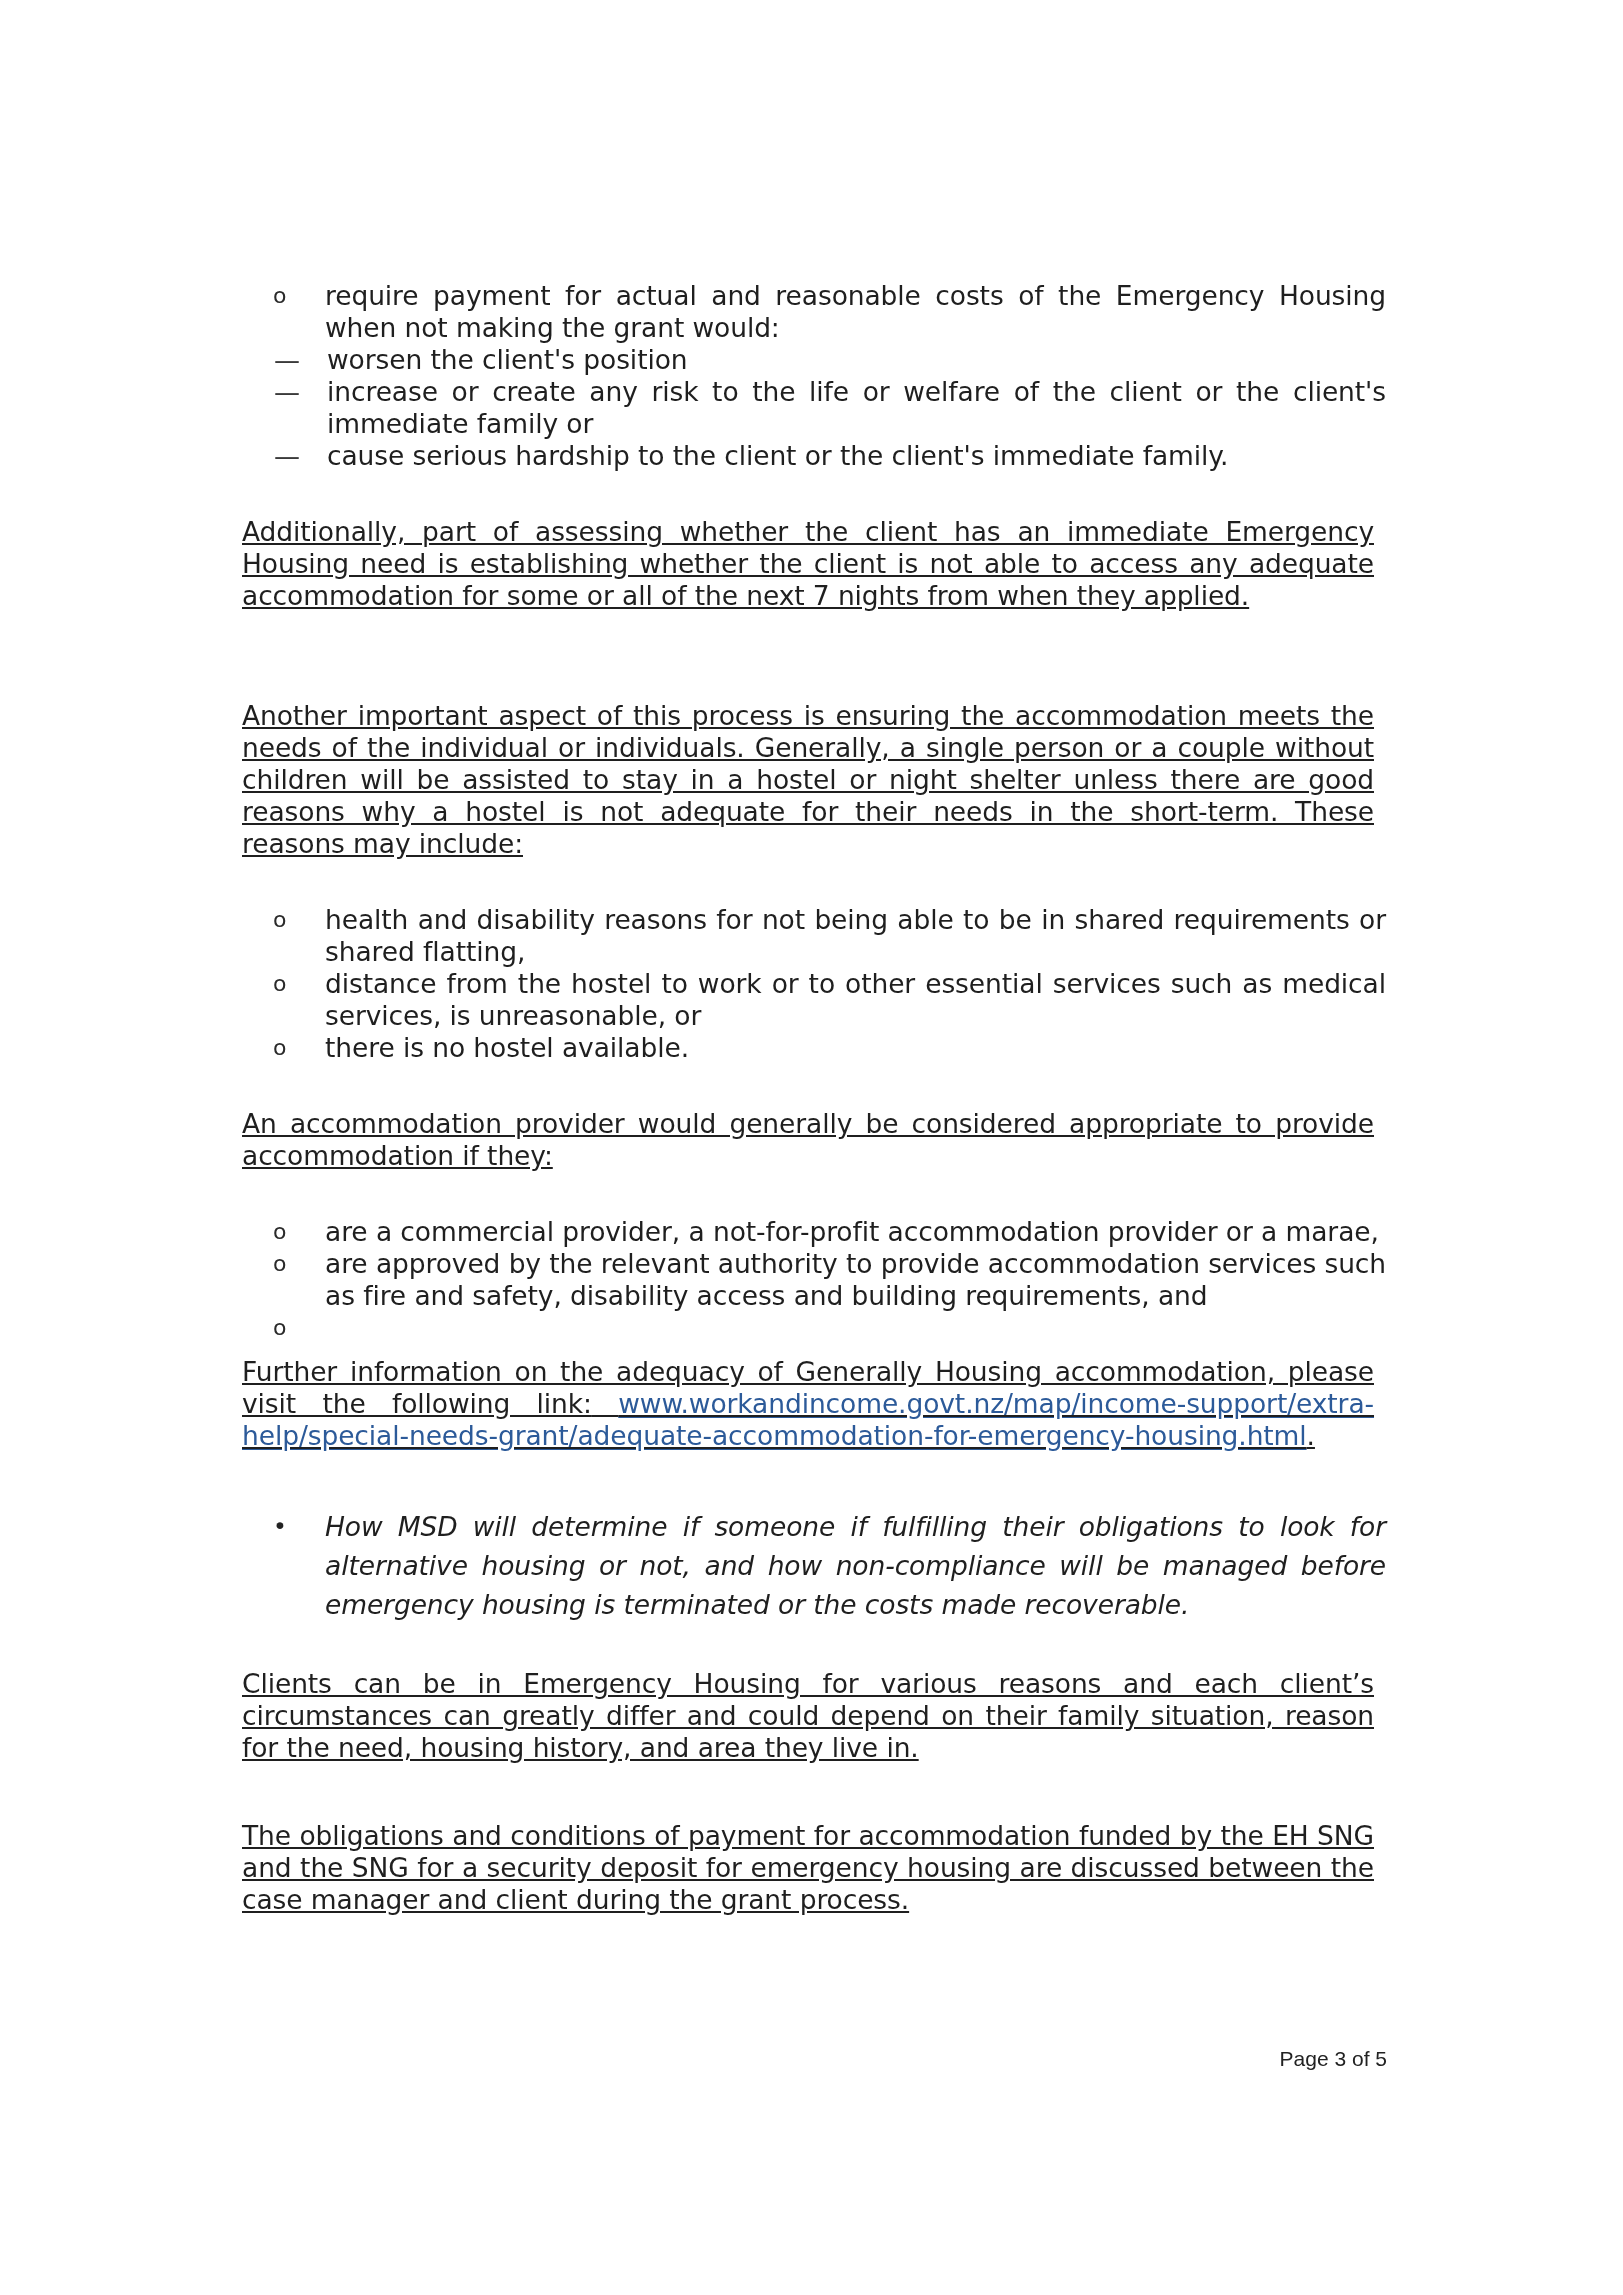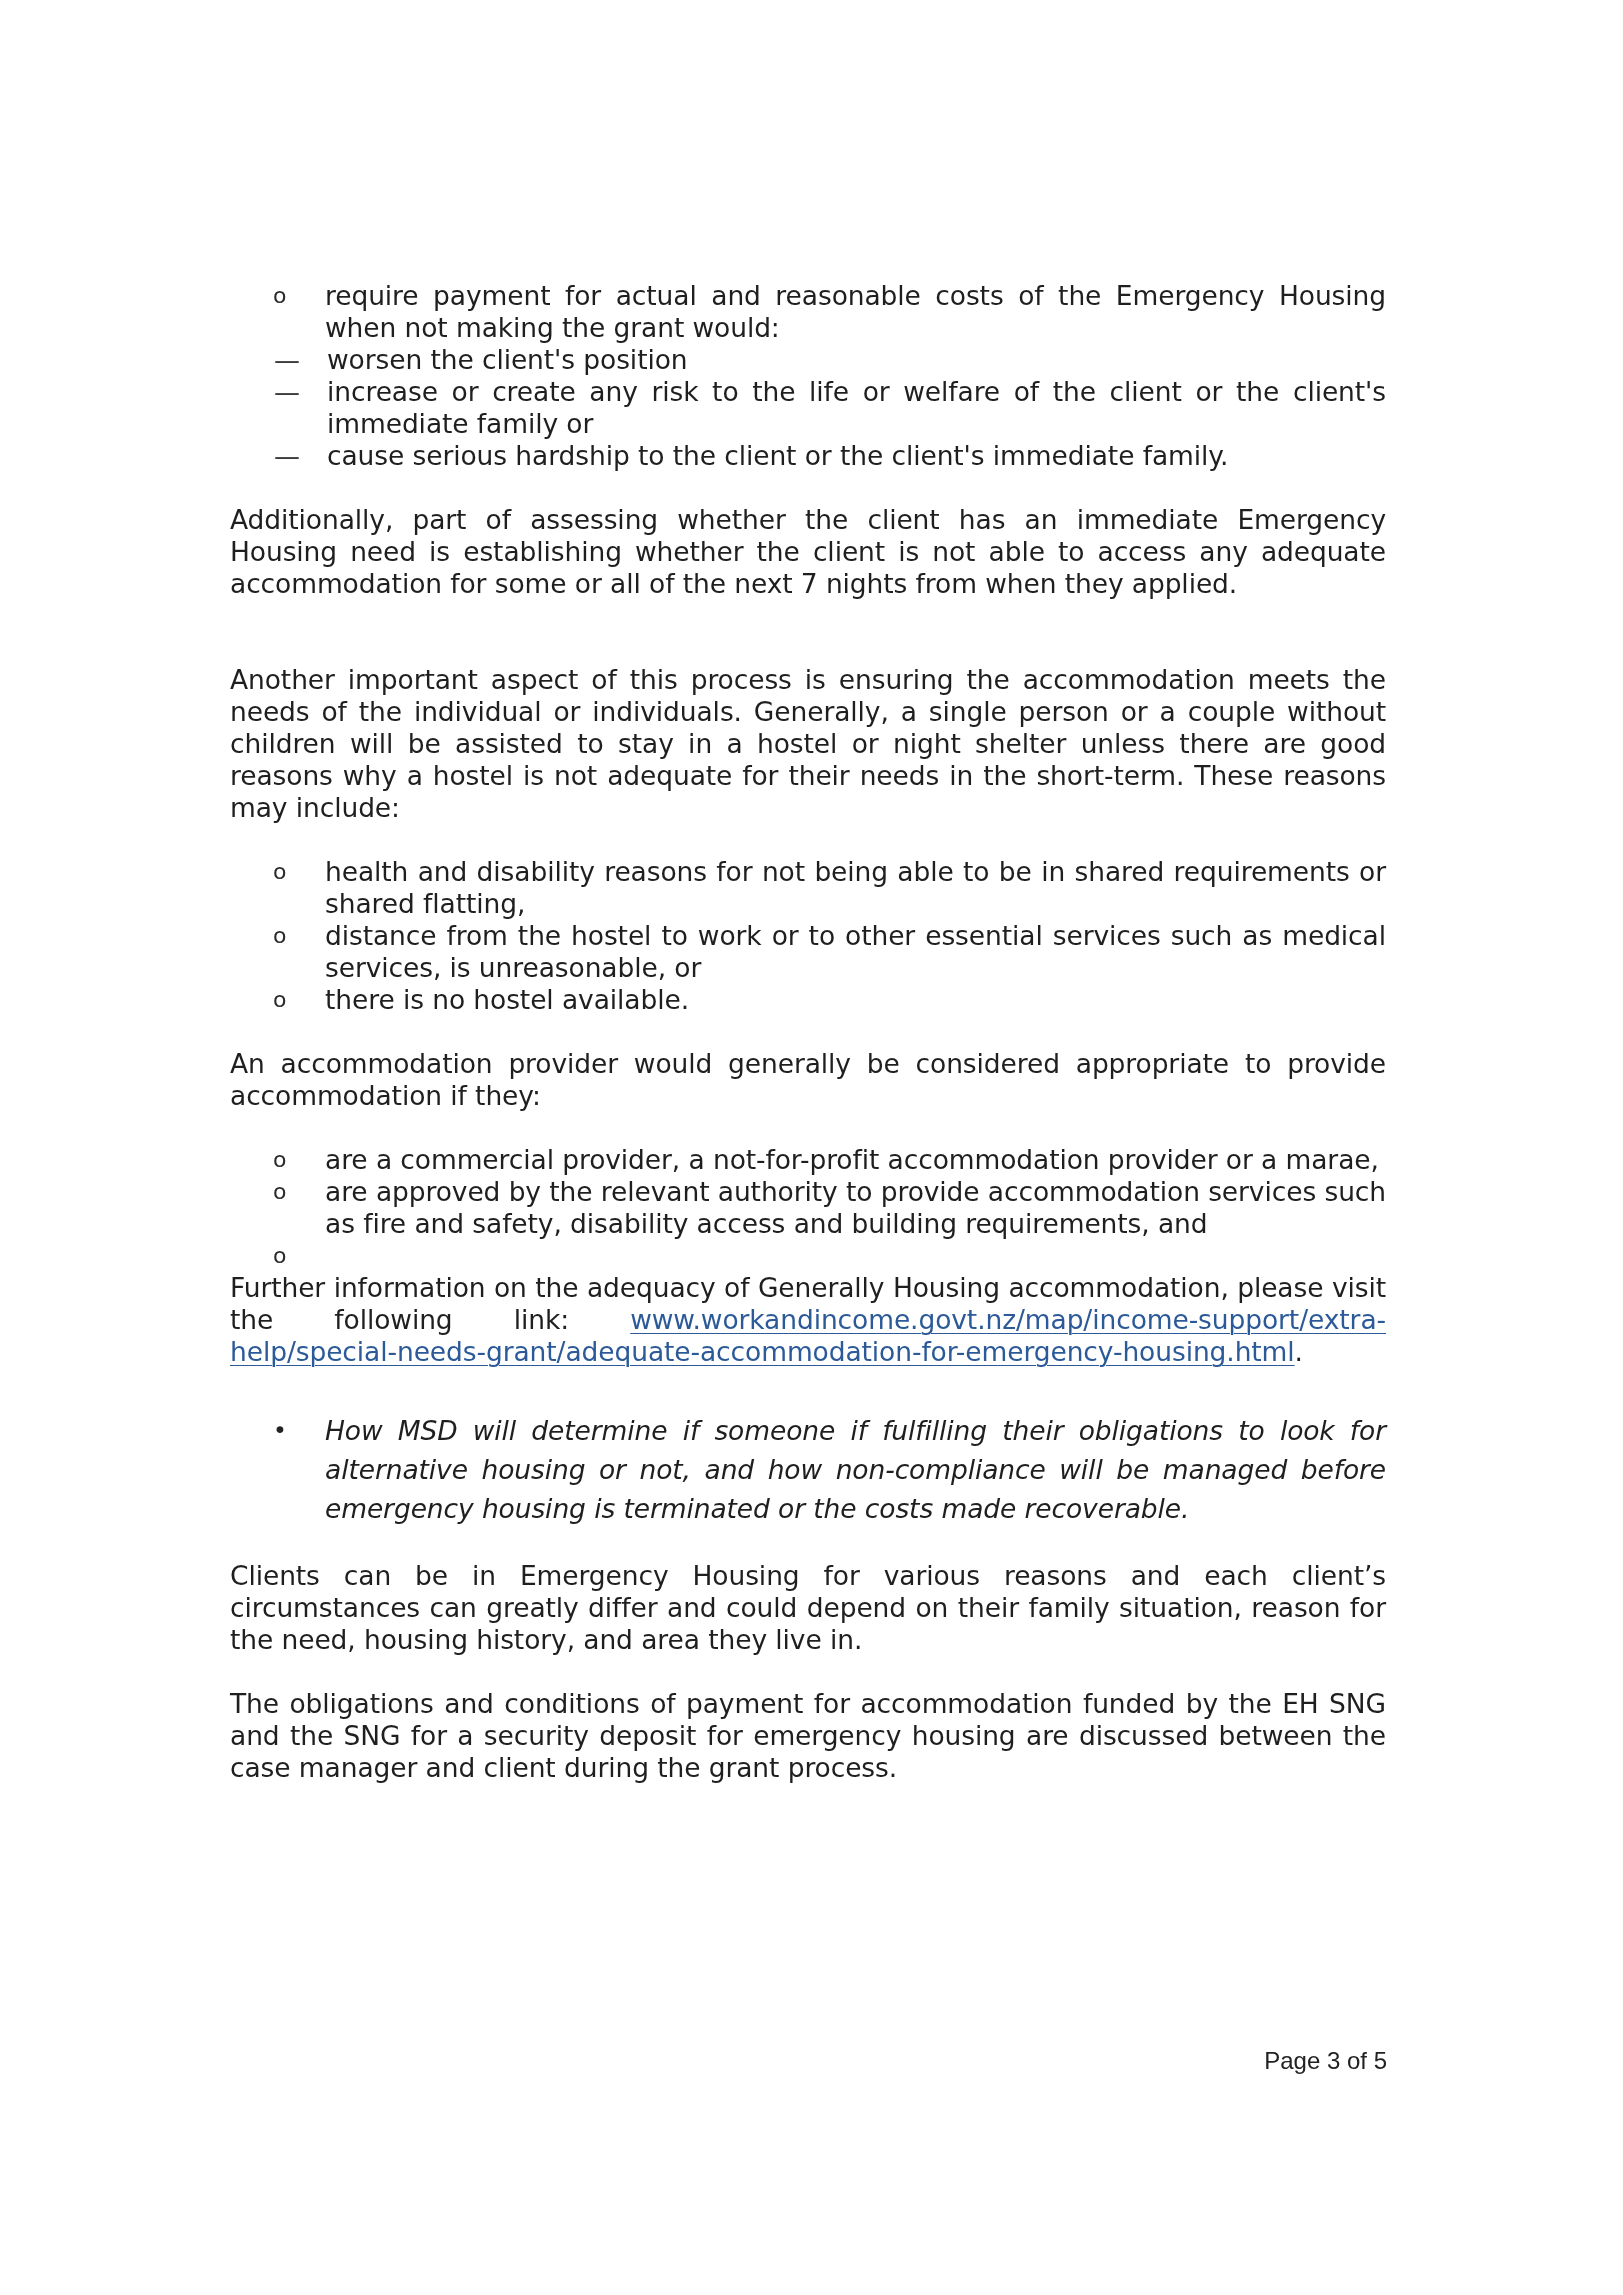--- a/index.html
+++ b/index.html
@@ -7,21 +7,21 @@
   .page {
     position: absolute; left: 0; top: 0; width: 1623px; height: 2295px;
     background: #ffffff;
     font-family: "DejaVu Sans", sans-serif;
     color: #1f1f1f;
   }
   .content {
     position: absolute; left: 230px; top: 280px; width: 1156px;
     font-size: 26.5px; line-height: 32px; letter-spacing: -0.1px;
   }
-  p { margin: 0; text-align: justify; }
+  p { margin: 12px; text-align: justify; text-decoration: underline; }
   .gap { height: 32px; }
   .gap-lg { height: 43px; }
   .list { margin: 0; padding: 0; list-style: none; }
   .li { position: relative; padding-left: 95px; text-align: justify; }
   .li .bullet {
     position: absolute; left: 43px; top: 0; width: 26px;
     font-size: 22px; line-height: 32px; color: #2a2a2a;
   }
   .sub { margin: 0; padding: 0; list-style: none; }
   .sub .li2 { position: relative; padding-left: 97px; margin-left: 0; text-align: justify; }
@@ -29,21 +29,21 @@
     position: absolute; left: 44px; top: 0; width: 38px; color: #3a3a3a;
     font-size: 26px; line-height: 32px;
   }
   .link { color: #2c5a99; text-decoration: underline; text-decoration-thickness: 1.3px; text-underline-offset: 3.9px; }
   .italic-block { position: relative; padding-left: 95px; font-style: italic; line-height: 39px; text-align: justify; }
   .italic-block .bullet {
     position: absolute; left: 43px; top: 0; font-style: normal; font-size: 23.5px; color: #222;
   }
   .footer {
     position: absolute; left: 1243px; top: 2047px; width: 144px; text-align: right;
-    font-family: "Liberation Sans", sans-serif; font-size: 24px; color: #222;
+    font-family: "Liberation Sans", sans-serif; font-size: 21px; color: #222;
   }
 </style>
 </head>
 <body>
 
 <div class="page">
   <div class="content">
 
     <ul class="list">
       <li class="li">

